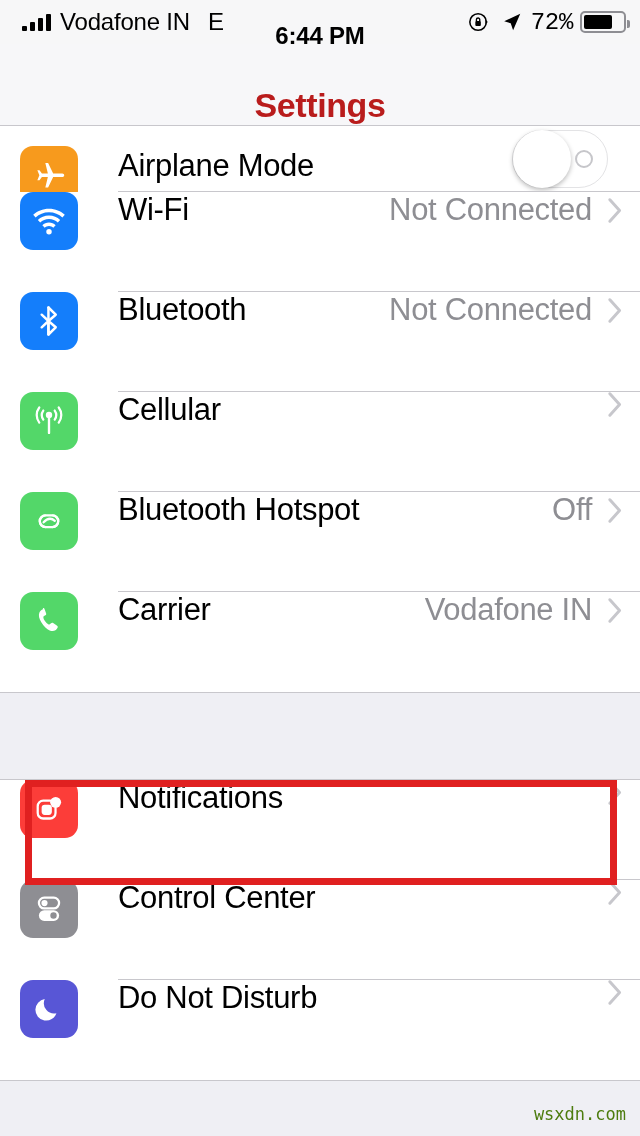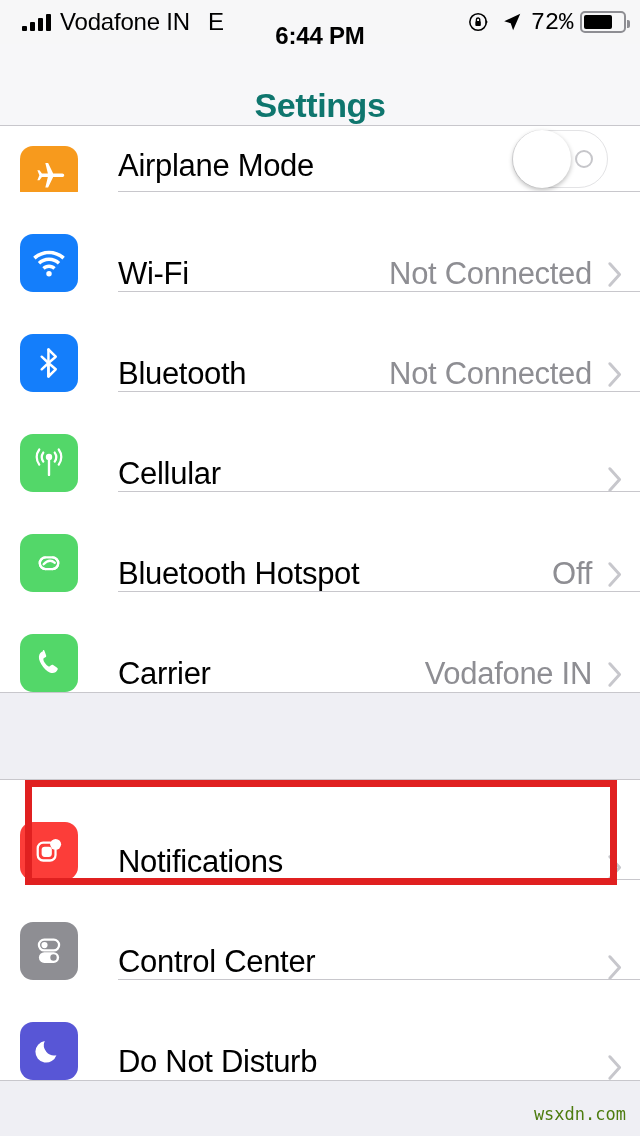--- a/index.html
+++ b/index.html
@@ -130,41 +130,41 @@
     z-index: 25;
     display: flex;
     align-items: center;
     justify-content: center;
     border-bottom: 1px solid #C8C7CC;
     box-sizing: border-box;
   }
   .nav-title {
     font-size: 34px;
     font-weight: bold;
-    color: #0f766e;
+    color: #b91c1c;
     letter-spacing: -0.4px;
     margin-top: 42px;
   }
 
   
   .content {
     position: absolute;
     top: 126px; left: 0;
     width: 640px;
     height: 1010px;
     background: #EFEFF4;
     z-index: 5;
   }
   .group {
     background: #FFFFFF;
   }
   .row {
     position: relative;
     display: flex;
-    align-items: flex-end;
+    align-items: flex-start;
     height: 100px;
     background: #FFFFFF;
     padding-left: 20px;
     box-sizing: border-box;
   }
   .row .sep {
     position: absolute;
     left: 118px; right: 0; bottom: 0;
     height: 1px;
     background: #C8C7CC;

